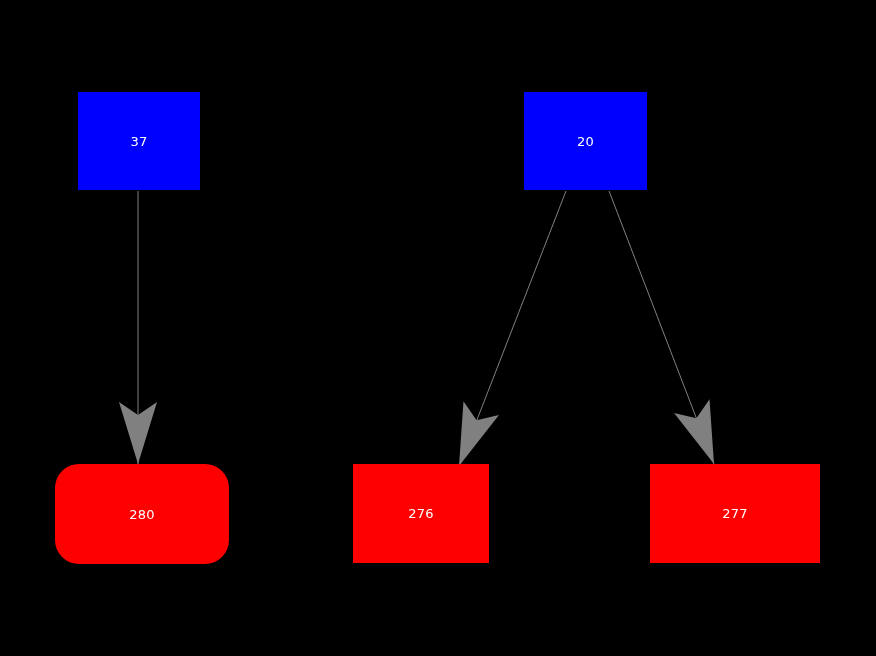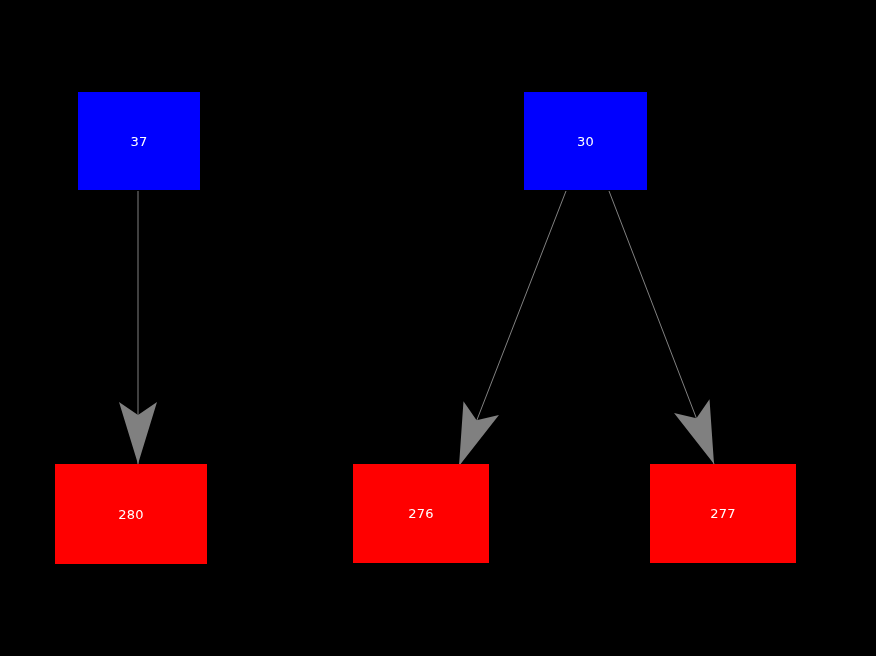--- a/index.html
+++ b/index.html
@@ -59,26 +59,26 @@
         <polygon points="0,0 -62,-19 -49,0 -62,19" fill="#808080" transform="translate(459,466) rotate(111)"></polygon>
         <polygon points="0,0 -62,-19 -49,0 -62,19" fill="#808080" transform="translate(714,464) rotate(69)"></polygon>
       </g>
   </svg>
 
   <div id="node-layer">
       <div class="node" style="left: 78px; top: 92px; width: 122px; height: 98px; background: rgb(0, 0, 255);">
         <span class="node-label" style="color: rgb(255, 255, 255);">37</span>
       </div>
       <div class="node" style="left: 524px; top: 92px; width: 123px; height: 98px; background: rgb(0, 0, 255);">
-        <span class="node-label" style="color: rgb(255, 255, 255);">30</span>
+        <span class="node-label" style="color: rgb(255, 255, 255);">20</span>
       </div>
-      <div class="node" style="left: 55px; top: 464px; width: 152px; height: 100px; background: rgb(255, 0, 0);">
+      <div class="node" style="left: 55px; top: 464px; width: 174px; height: 100px; background: rgb(255, 0, 0); border-radius: 24px;">
         <span class="node-label" style="color: rgb(255, 255, 255);">280</span>
       </div>
       <div class="node" style="left: 353px; top: 464px; width: 136px; height: 99px; background: rgb(255, 0, 0);">
         <span class="node-label" style="color: rgb(255, 255, 255);">276</span>
       </div>
-      <div class="node" style="left: 650px; top: 464px; width: 146px; height: 99px; background: rgb(255, 0, 0);">
+      <div class="node" style="left: 650px; top: 464px; width: 170px; height: 99px; background: rgb(255, 0, 0);">
         <span class="node-label" style="color: rgb(255, 255, 255);">277</span>
       </div>
     </div>
 
 </div>
 
 </body></html>

